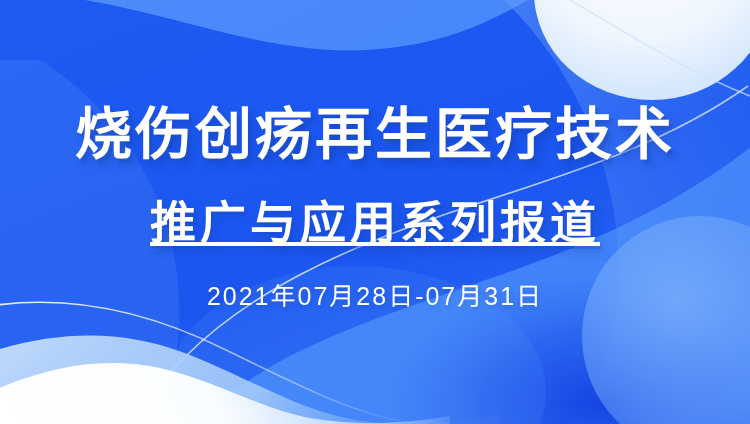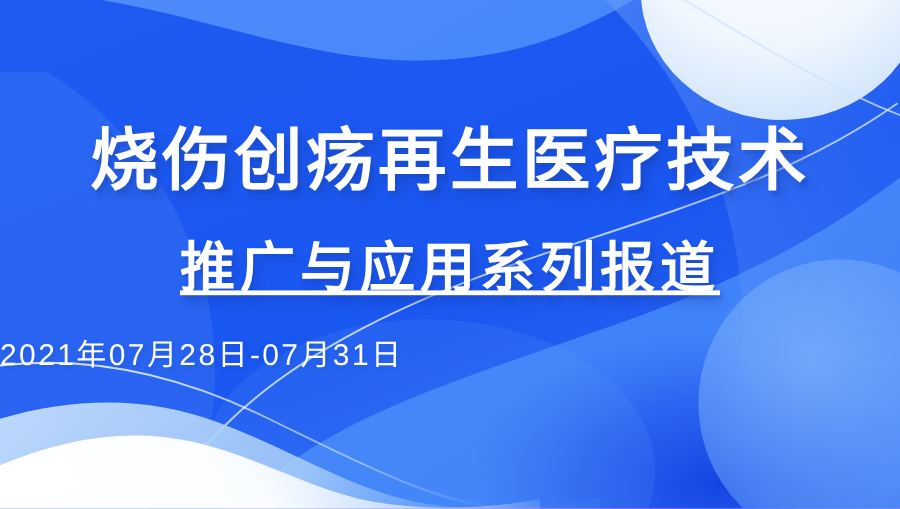--- a/index.html
+++ b/index.html
@@ -10,21 +10,21 @@
   }
   body {
     font-family: "Liberation Sans", "DejaVu Sans", sans-serif;
   }
 
   #banner {
     position: relative;
     width: 750px;
     height: 424px;
     overflow: hidden;
-    background: #d946ef;
+    background: #000000;
     user-select: none;
   }
 
   #bg-svg {
     position: absolute;
     left: 0;
     top: 0;
     width: 750px;
     height: 424px;
     display: block;
@@ -74,21 +74,21 @@
       2px 3px 0 rgba(26, 70, 190, 0.26),
       4px 6px 8px rgba(18, 54, 150, 0.26);
     text-decoration: underline;
   }
 
   .title-date {
     position: absolute;
     left: 0;
     top: 281px;
     width: 750px;
-    text-align: left;
+    text-align: center;
     font-family: "Liberation Sans", "DejaVu Sans", sans-serif;
     font-weight: normal;
     font-size: 25px;
     line-height: 30px;
     letter-spacing: 2px;
     color: #ffffff;
     white-space: nowrap;
     text-shadow: 1px 2px 4px rgba(18, 54, 150, 0.22);
   }
 </style>

